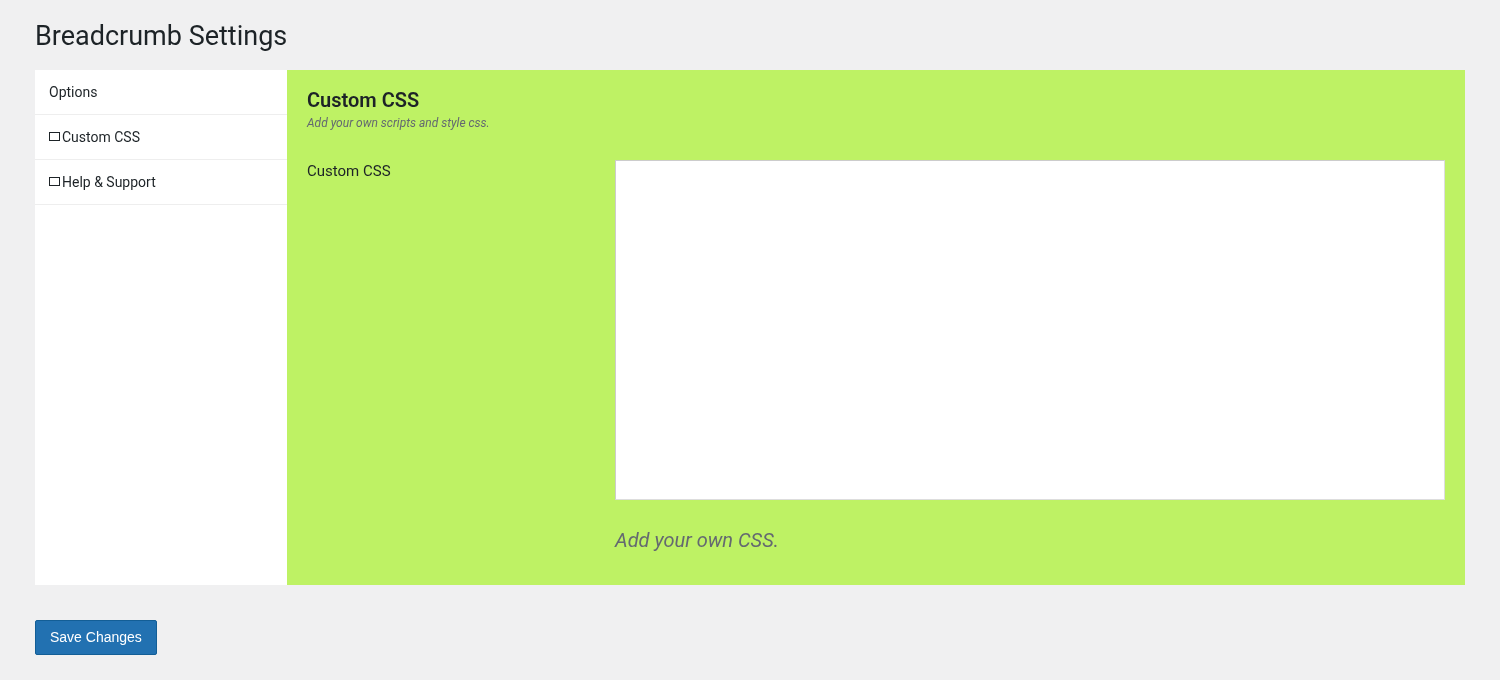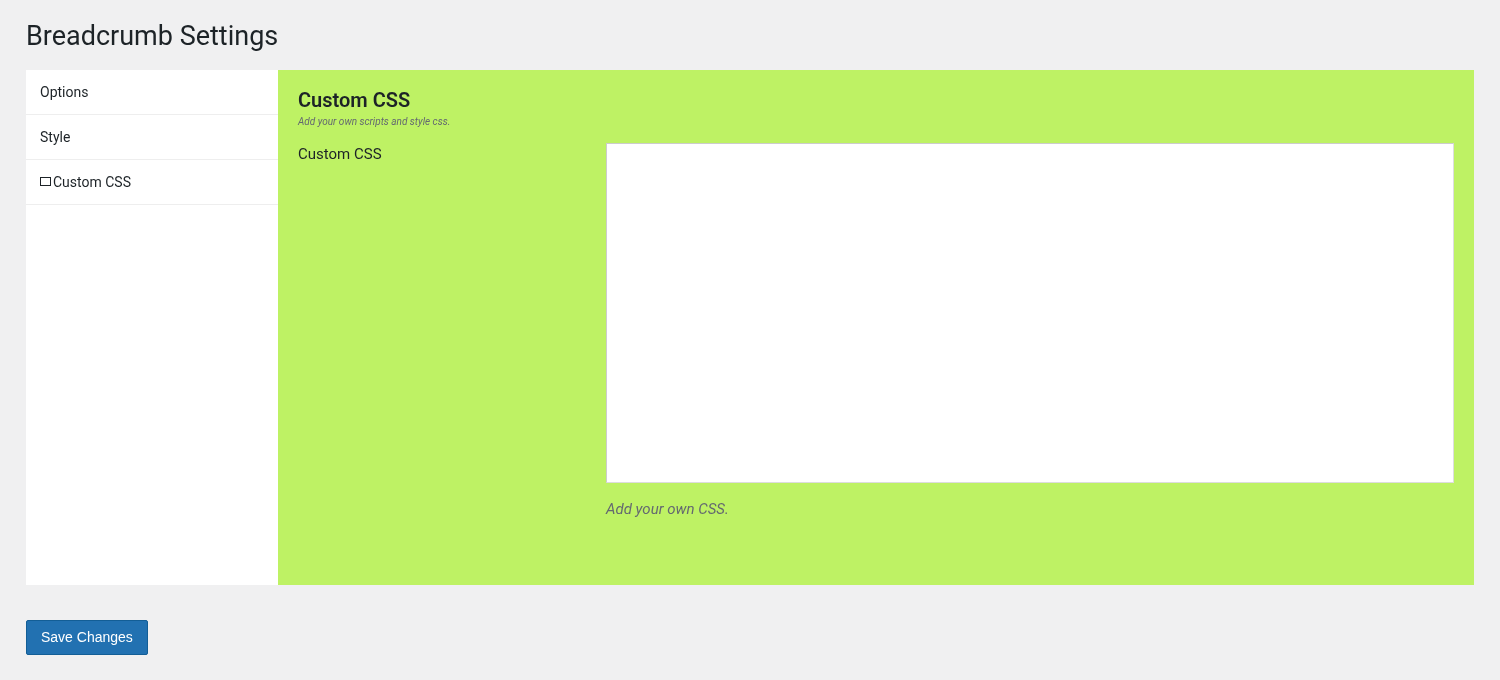--- a/index.html
+++ b/index.html
@@ -3,21 +3,21 @@
   <meta charset="utf-8">
   <style>
     * { box-sizing: border-box; margin: 0; padding: 0; }
     body {
       font-family: -apple-system, BlinkMacSystemFont, "Segoe UI", Roboto, sans-serif;
       background: #f0f0f1;
       color: #1d2327;
       font-size: 14px;
     }
     .page {
-      padding: 20px 26px;
+      padding: 20px 35px;
     }
     .page-title {
       font-size: 27px;
       font-weight: 400;
       color: #1d2327;
       margin-bottom: 18px;
     }
     .layout {
       display: flex;
       background: #bef264;
@@ -44,22 +44,22 @@
     }
     .section-heading {
       font-size: 20px;
       font-weight: 600;
       color: #1d2327;
       margin-bottom: 4px;
     }
     .section-sub {
       font-style: italic;
       color: #646970;
-      font-size: 10px;
-      margin-bottom: 16px;
+      font-size: 12px;
+      margin-bottom: 30px;
     }
     .form-row {
       display: flex;
       align-items: flex-start;
     }
     .form-label {
       width: 308px;
       flex-shrink: 0;
       font-size: 15px;
       color: #1d2327;
@@ -77,22 +77,22 @@
       border-left-color: #ccc;
       resize: none;
       font-family: monospace;
       font-size: 13px;
       padding: 8px;
       outline: none;
     }
     .field-hint {
       font-style: italic;
       color: #646970;
-      font-size: 15px;
-      margin-top: 14px;
+      font-size: 20px;
+      margin-top: 25px;
     }
     .save-row {
       margin-top: 35px;
     }
     .save-btn {
       background: #2271b1;
       border: 1px solid #135e96;
       color: #fff;
       font-size: 14px;
       padding: 6px 14px;
@@ -117,30 +117,31 @@
 <div class="page">
   <h1 class="page-title">Breadcrumb Settings</h1>
 
   <div class="layout">
     <div class="sidebar">
 
       <div class="sidebar-item">
         <span>Options</span>
       </div>
 
-      <div class="sidebar-item">
-        <span>Style</span>
-      </div>
 
 
       <div class="sidebar-item">
         <span class="box-icon"></span>
         <span>Custom CSS</span>
       </div>
 
+      <div class="sidebar-item">
+        <span class="box-icon"></span>
+        <span>Help &amp; Support</span>
+      </div>
 
     </div>
 
     <div class="main">
       <div class="section-heading">Custom CSS</div>
       <div class="section-sub">Add your own scripts and style css.</div>
 
       <div class="form-row">
         <div class="form-label">Custom CSS</div>
         <div class="form-field">

